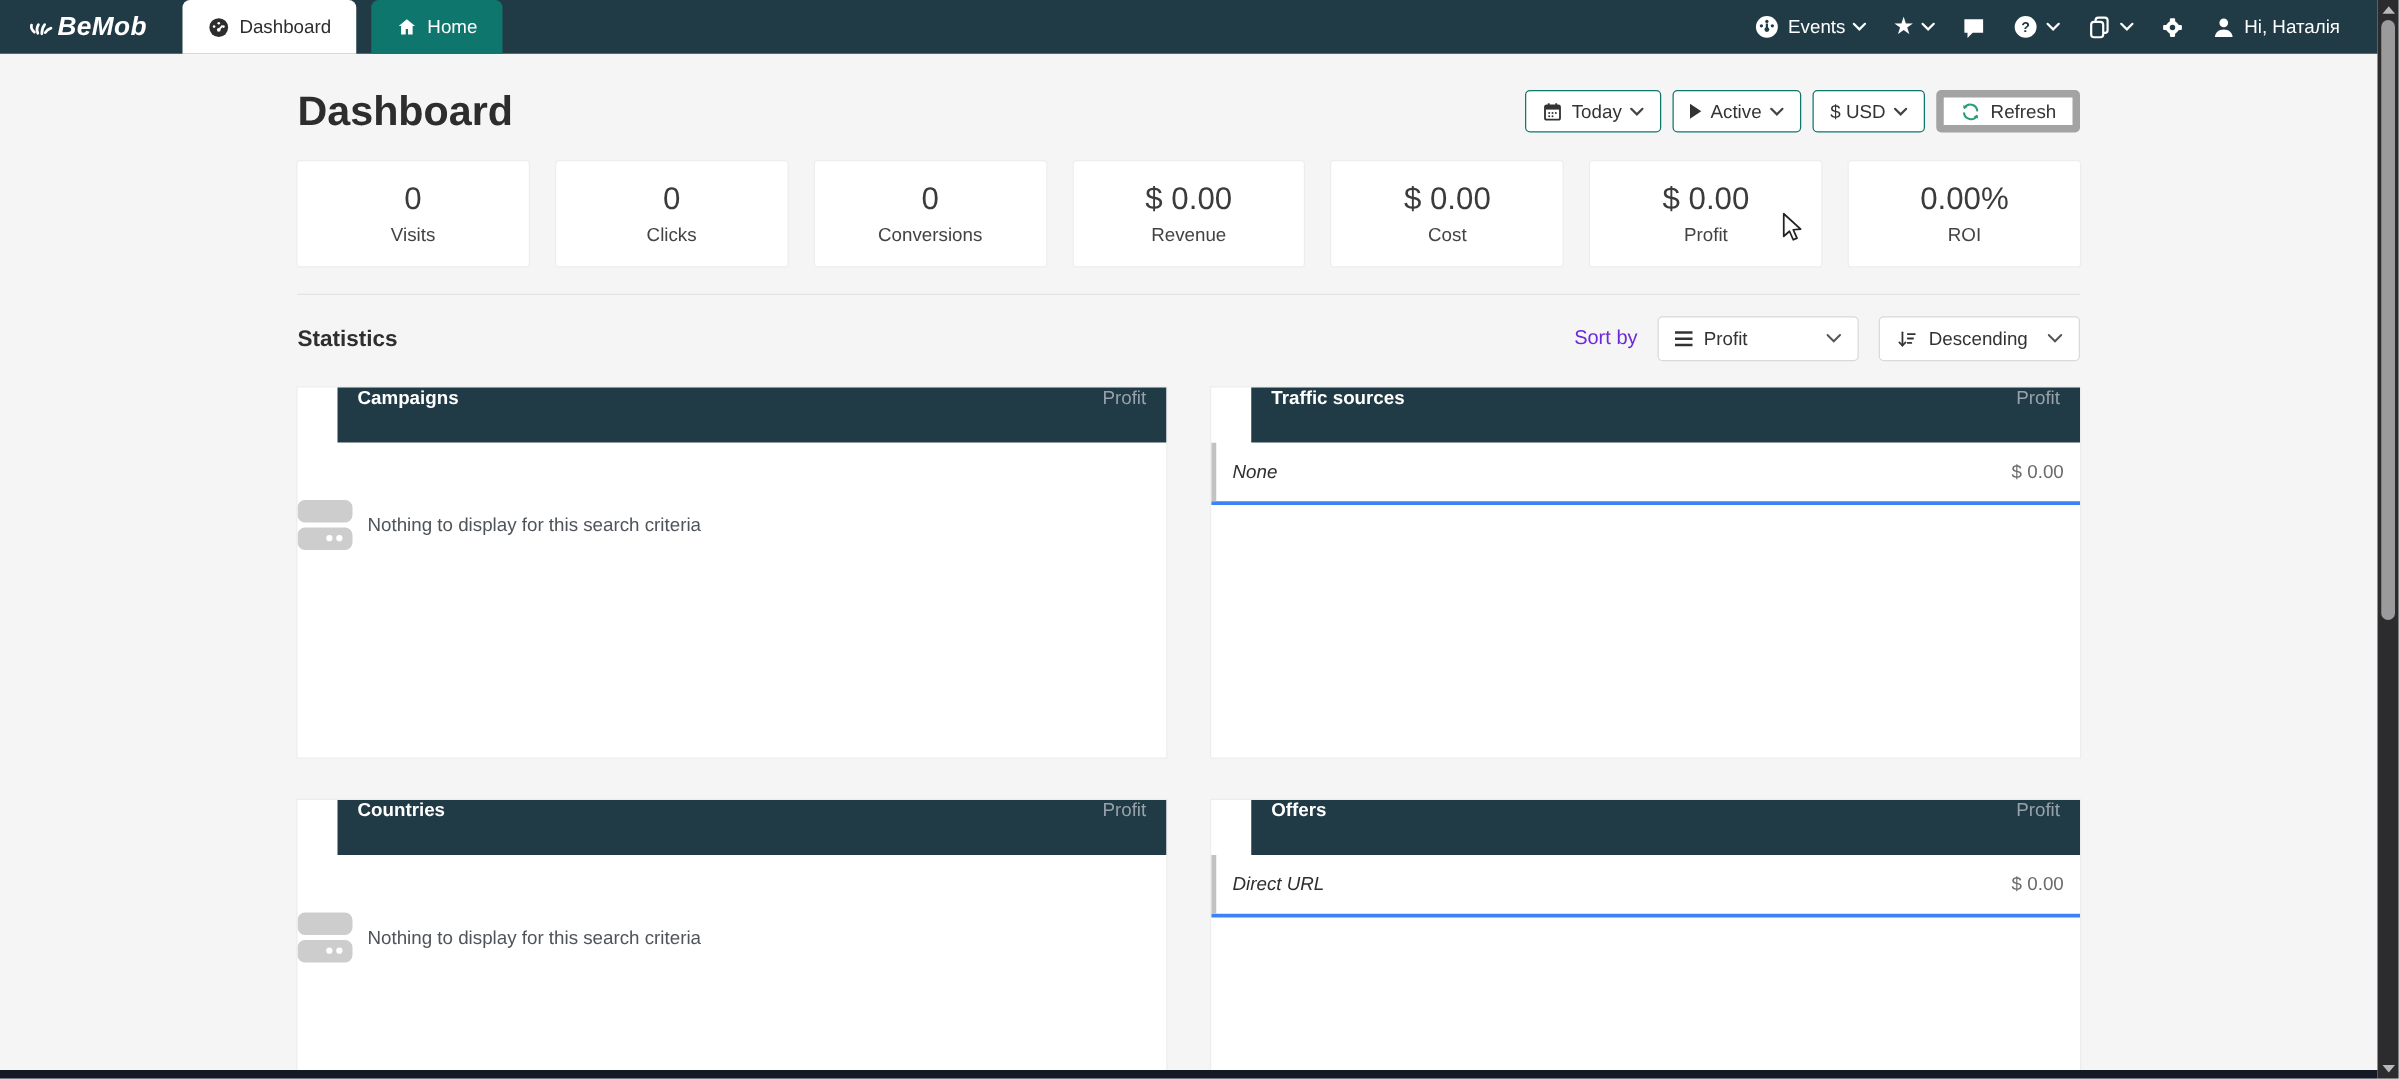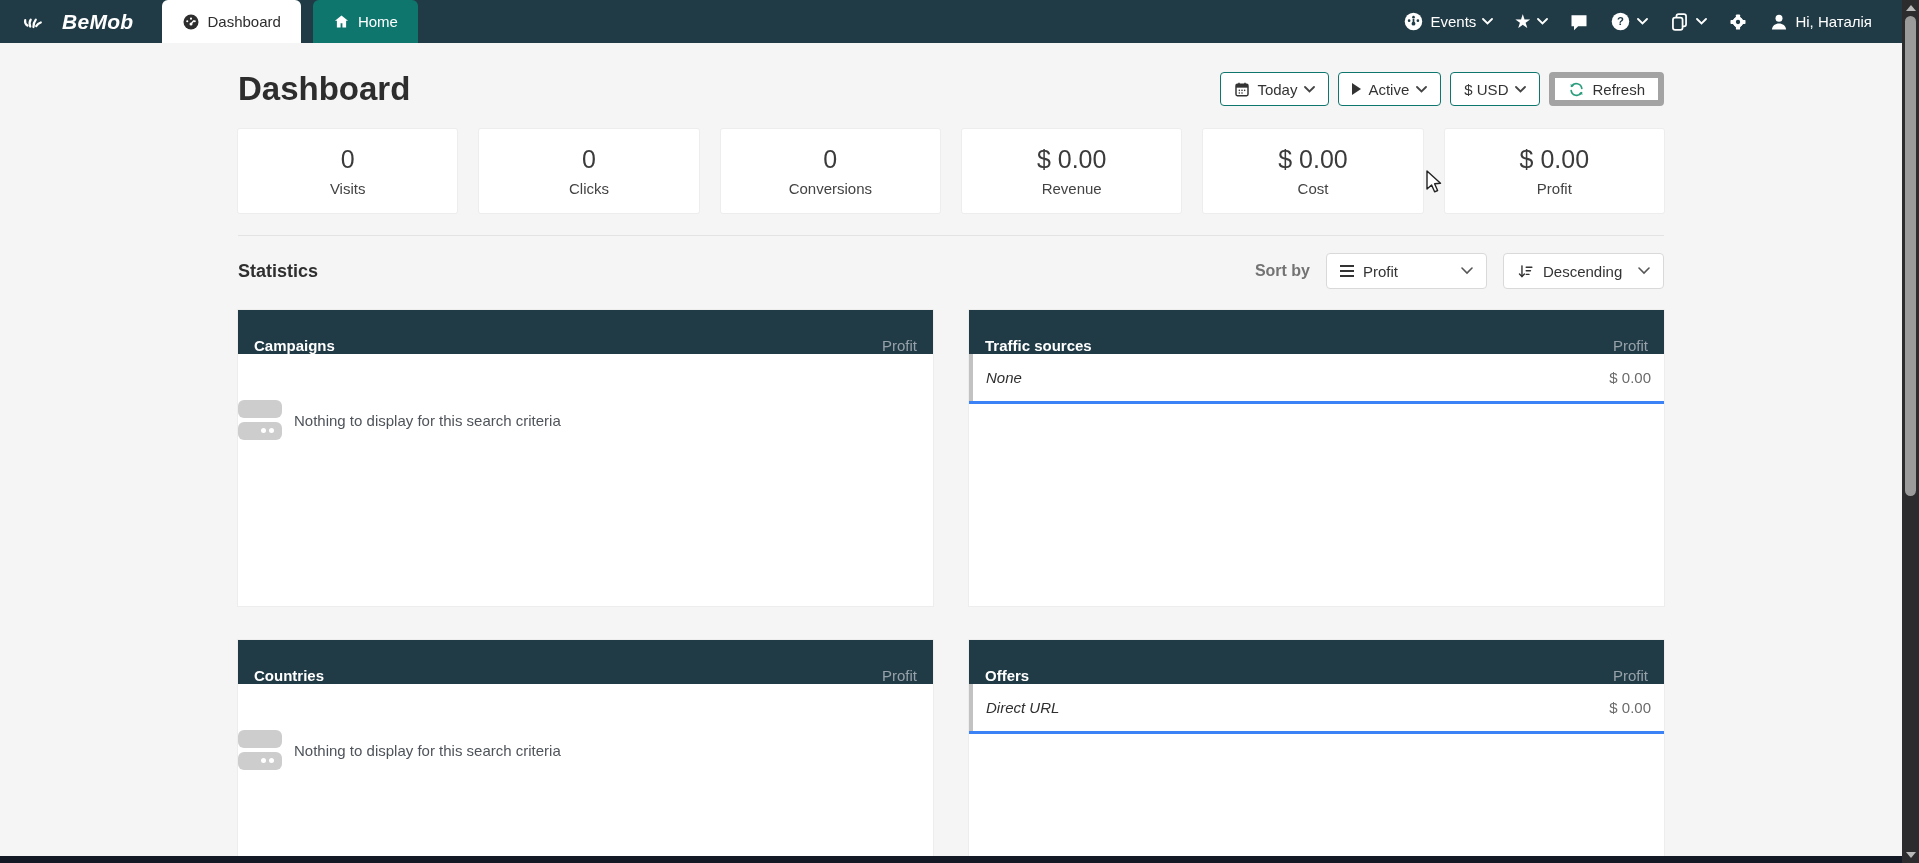--- a/index.html
+++ b/index.html
@@ -7,21 +7,21 @@
   body {
     font-family:"Liberation Sans","DejaVu Sans",sans-serif;
     background:#f5f5f5; position:relative; color:#333;
   }
 
   
   .topbar {
     position:absolute; top:0; left:0; width:1902px; height:43px;
     background:#203b46; display:flex; align-items:stretch; z-index:5;
   }
-  .logo { display:flex; align-items:center; gap:18px; padding:0 28px 0 22px; }
+  .logo { display:flex; align-items:center; gap:2px; padding:0 28px 0 22px; }
   .logo-text { color:#fff; font-size:21px; font-weight:bold; font-style:italic; letter-spacing:.3px; }
   .tabs { display:flex; align-items:flex-end; gap:12px; }
   .tab {
     height:43px; display:flex; align-items:center; gap:8px; padding:0 20px;
     border-radius:6px 6px 0 0; font-size:15px; cursor:pointer; white-space:nowrap;
   }
   .tab.active { background:#fff; color:#2d2d2d; }
   .tab.inactive { background:#0f766e; color:#fff; }
   .topbar-right {
     margin-left:auto; display:flex; align-items:center; gap:21px;
@@ -64,37 +64,37 @@
   }
   .stat-value { font-size:25px; color:#3b3b3b; }
   .stat-label { font-size:15px; color:#434343; }
 
   .divider { border-top:1px solid #e3e3e3; margin-top:22px; }
 
   
   .stats-head { display:flex; align-items:center; margin-top:17px; height:36px; }
   .stats-title { font-size:18px; font-weight:700; color:#2f2f2f; }
   .sort-area { margin-left:auto; display:flex; align-items:center; gap:16px; }
-  .sort-label { font-size:16px; font-weight:700; color:#737373; }
+  .sort-label { font-size:16px; font-weight:400; color:#6d28d9; }
   .select {
     width:161px; height:36px; background:#fff; border:1px solid #d9d9d9; border-radius:4px;
     display:flex; align-items:center; gap:9px; padding:0 13px; font-size:15px; color:#333; cursor:pointer;
   }
   .select .chev { margin-left:auto; }
   .hamburger { display:flex; flex-direction:column; gap:3px; }
   .hamburger span { display:block; width:14px; height:2px; background:#333; }
 
   
   .panels { display:flex; flex-wrap:wrap; column-gap:36px; row-gap:34px; margin-top:21px; }
   .panel { width:695px; background:#fff; box-shadow:0 0 0 1px rgba(0,0,0,.03); }
   .panel.h1 { height:296px; }
   .panel.h2 { height:240px; }
   .panel-header {
-    height:44px; background:#203b46; display:flex; align-items:flex-end;
-    justify-content:space-between; padding:0 16px;
+    height:44px; background:#203b46; display:flex; align-items:flex-start;
+    justify-content:space-between; padding:0 16px;margin-left:32px;
   }
   .panel-title { color:#fff; font-size:15px; font-weight:700; }
   .panel-metric { color:#97a1a9; font-size:15px; }
   .panel-body { position:relative; height:calc(100% - 44px); overflow:hidden; }
 
   .empty-state { position:absolute; left:0; right:0; top:46px; display:flex; flex-direction:row; align-items:center; gap:12px; }
   .empty-icon { width:44px; height:40px; position:relative; }
   .empty-icon .bar { position:absolute; left:0; width:44px; height:18px; background:#cdcdcd; border-radius:6px; }
   .empty-icon .bar.top { top:0; }
   .empty-icon .bar.bot { bottom:0; }
@@ -333,20 +333,24 @@
         <div class="stat-value">$ 0.00</div>
         <div class="stat-label">Revenue</div>
       </div>
       <div class="stat-card">
         <div class="stat-value">$ 0.00</div>
         <div class="stat-label">Cost</div>
       </div>
       <div class="stat-card">
         <div class="stat-value">$ 0.00</div>
         <div class="stat-label">Profit</div>
+      </div>
+      <div class="stat-card">
+        <div class="stat-value">0.00%</div>
+        <div class="stat-label">ROI</div>
       </div>
     </div>
 
     <div class="divider"></div>
 
     <div class="stats-head">
       <div class="stats-title">Statistics</div>
       <div class="sort-area">
         <span class="sort-label">Sort by</span>
         <div class="select">

